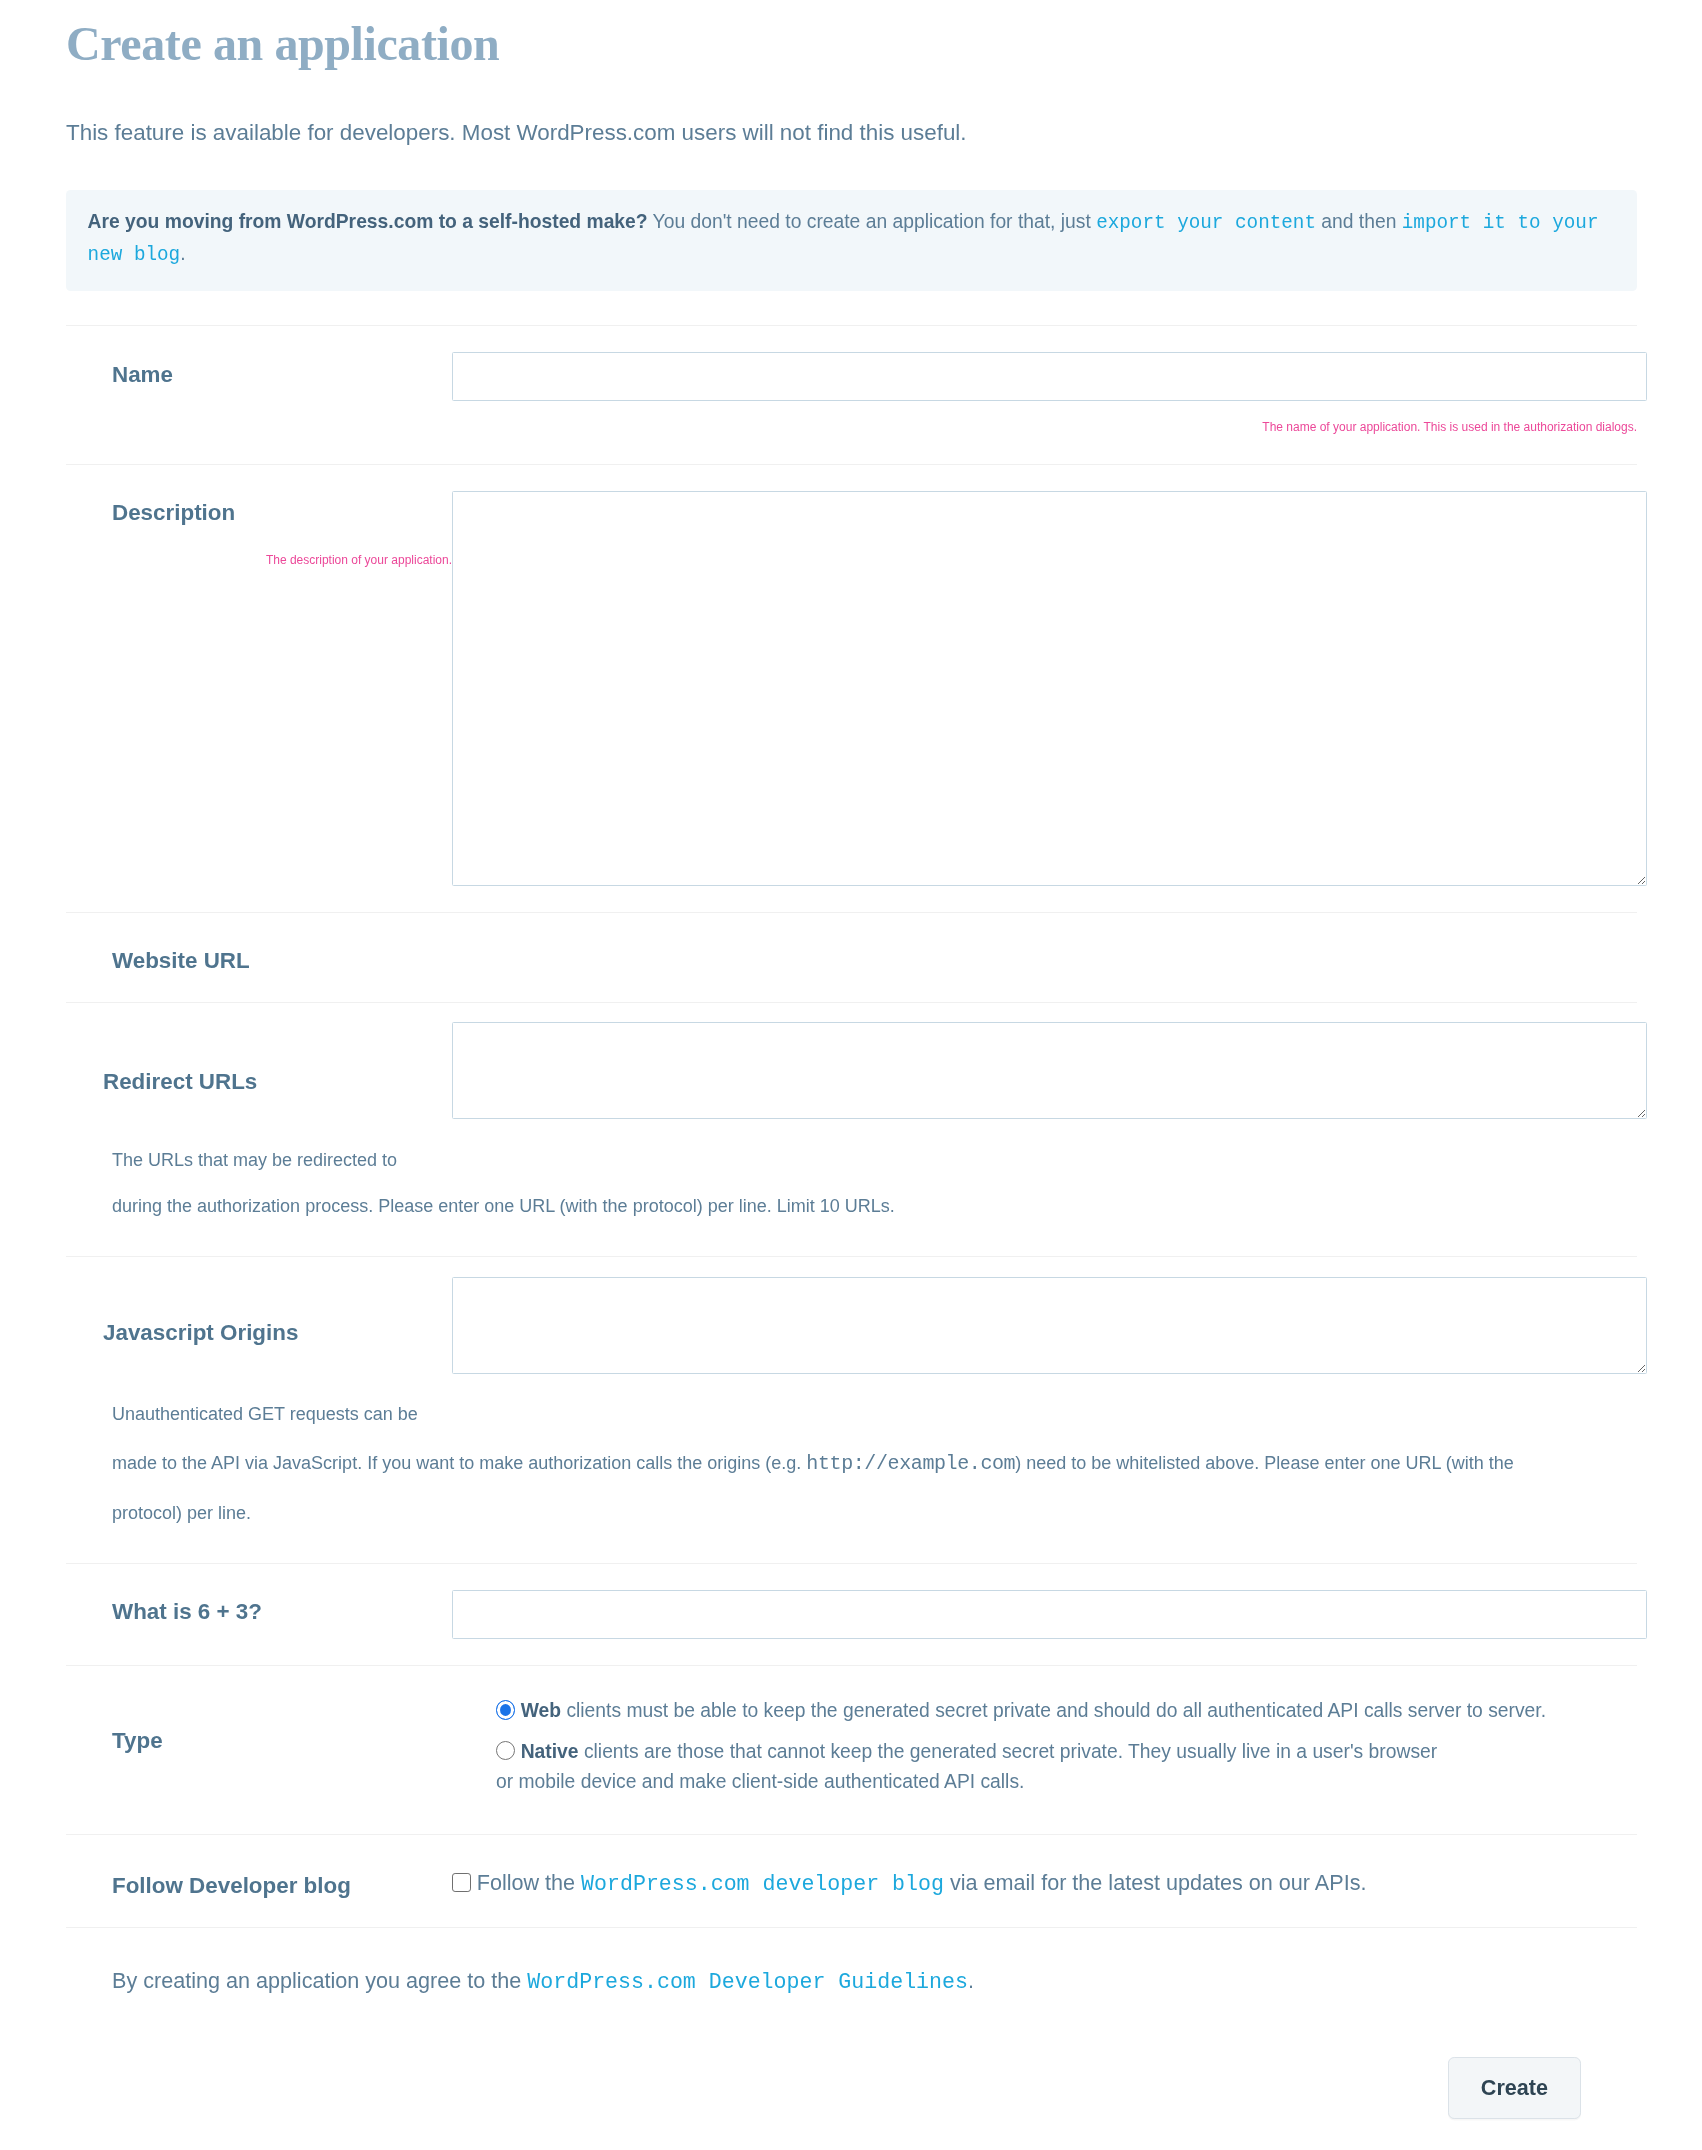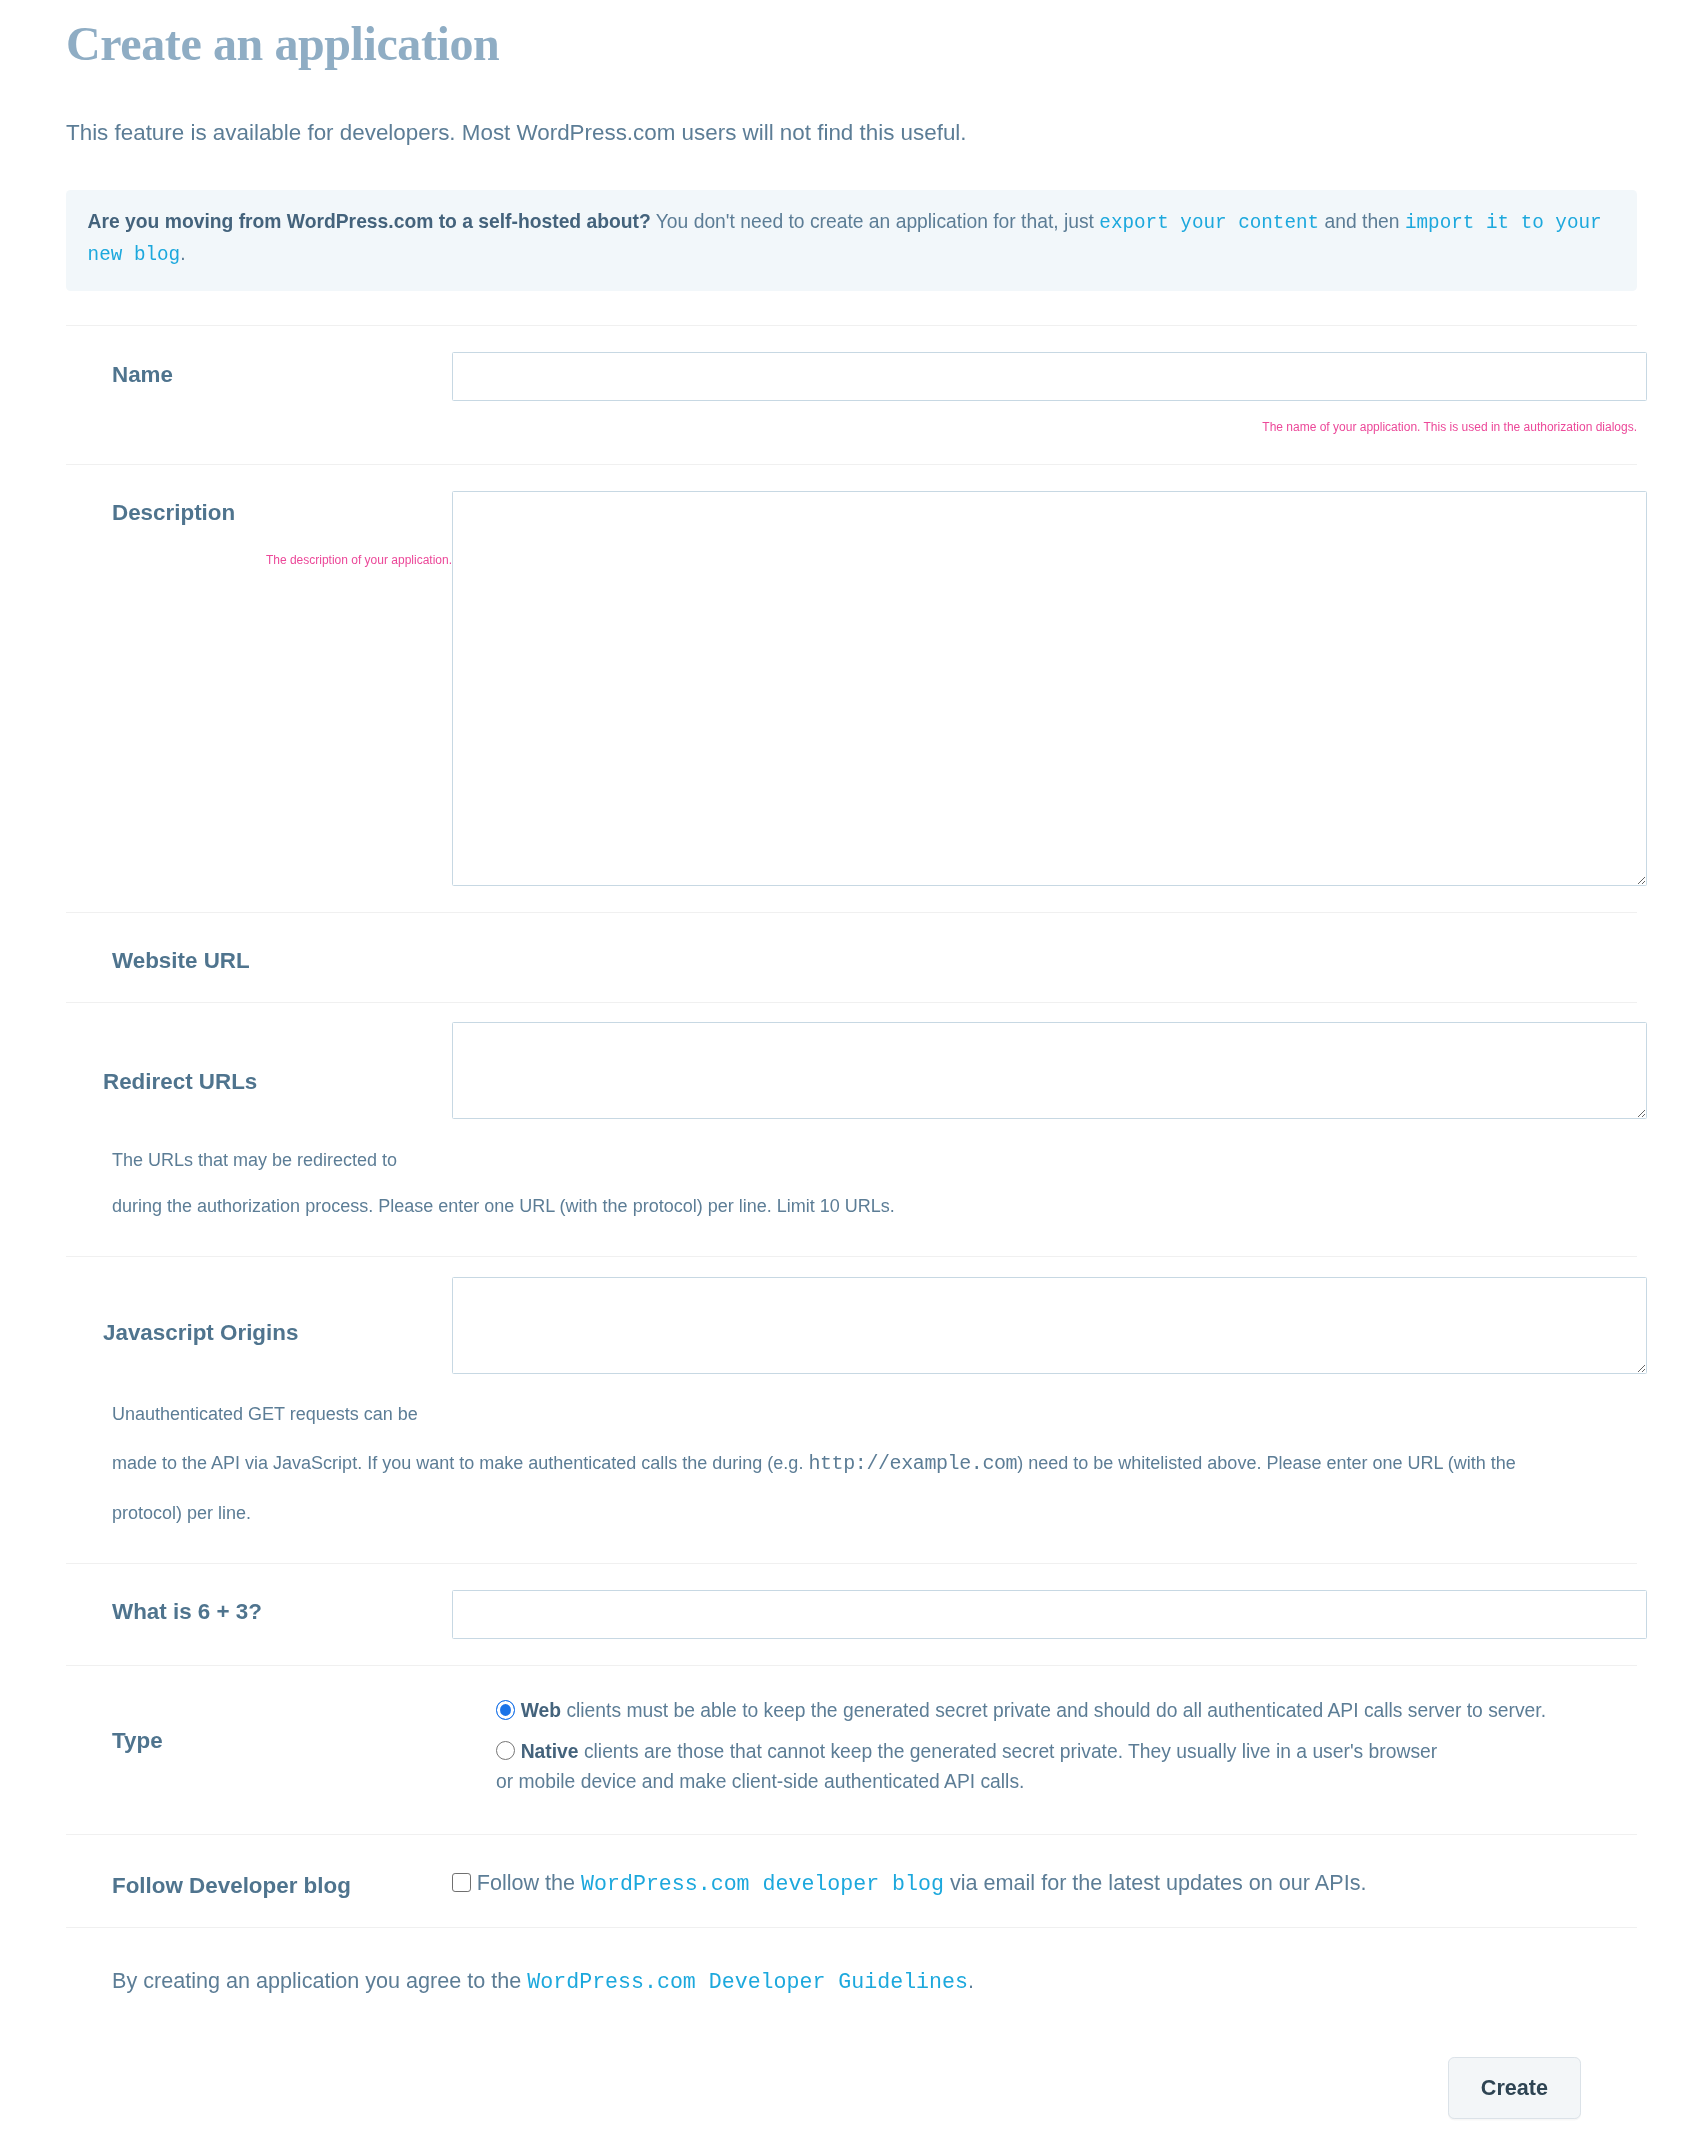--- a/index.html
+++ b/index.html
@@ -205,21 +205,21 @@
 </head>
 <body>
 
 <div class="page">
 
   <h1 class="page-title">Create an application</h1>
 
   <p class="intro">This feature is available for developers. Most WordPress.com users will not find this useful.</p>
 
   <div class="notice">
-    <b>Are you moving from WordPress.com to a self-hosted about?</b><span> You don't need to create an application for that, just </span><a class="link" href="#">export your content</a><span> and then </span><a class="link" href="#">import it to your new blog</a><span>.</span>
+    <b>Are you moving from WordPress.com to a self-hosted make?</b><span> You don't need to create an application for that, just </span><a class="link" href="#">export your content</a><span> and then </span><a class="link" href="#">import it to your new blog</a><span>.</span>
   </div>
 
   <div class="row first">
     <div class="row-label-col">
       <div class="field-label">Name</div>
     </div>
     <div class="row-field-col">
       <input class="text-input" type="text" value="" style="">
       <p class="help help-below">The name of your application. This is used in the authorization dialogs.</p>
     </div>
@@ -255,21 +255,21 @@
   </div>
 
   <div class="rowflow">
     <div class="inner">
       <div class="lbl" style="top:37px;">Javascript Origins</div>
       <div class="fld">
         <textarea class="text-area ta-small" style=""></textarea>
       </div>
       <div class="helpwrap" style="padding-left:46px; padding-top:108px; line-height:2.6;">
         <span>Unauthenticated GET requests can be</span><br>
-        <span>made to the API via JavaScript. If you want to make authenticated calls the during (e.g. </span><span class="mono">http://example.com</span><span>) need to be whitelisted above. Please enter one URL (with the</span><br>
+        <span>made to the API via JavaScript. If you want to make authorization calls the origins (e.g. </span><span class="mono">http://example.com</span><span>) need to be whitelisted above. Please enter one URL (with the</span><br>
         <span>protocol) per line.</span>
       </div>
     </div>
   </div>
 
   <div class="row">
     <div class="row-label-col">
       <div class="field-label">What is 6 + 3?</div>
     </div>
     <div class="row-field-col">

